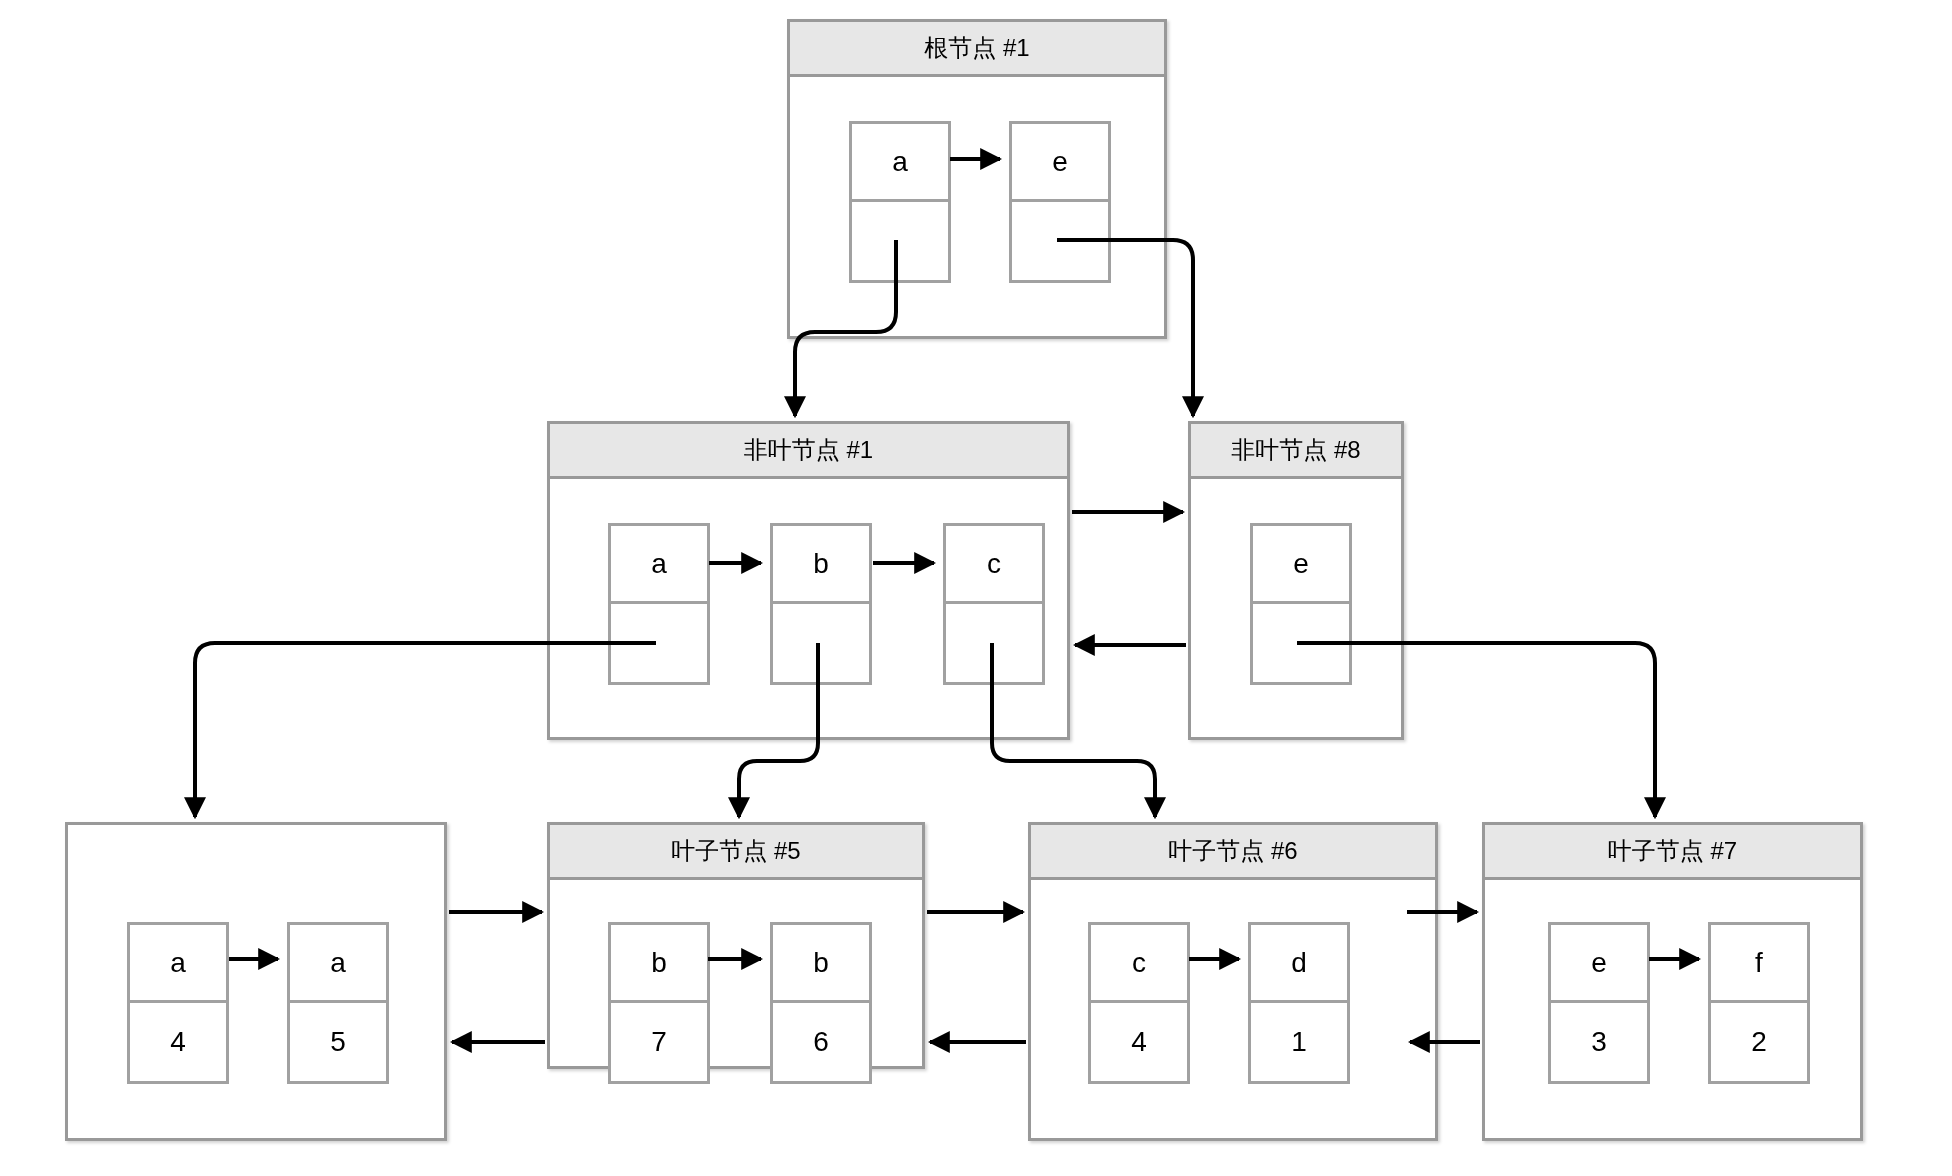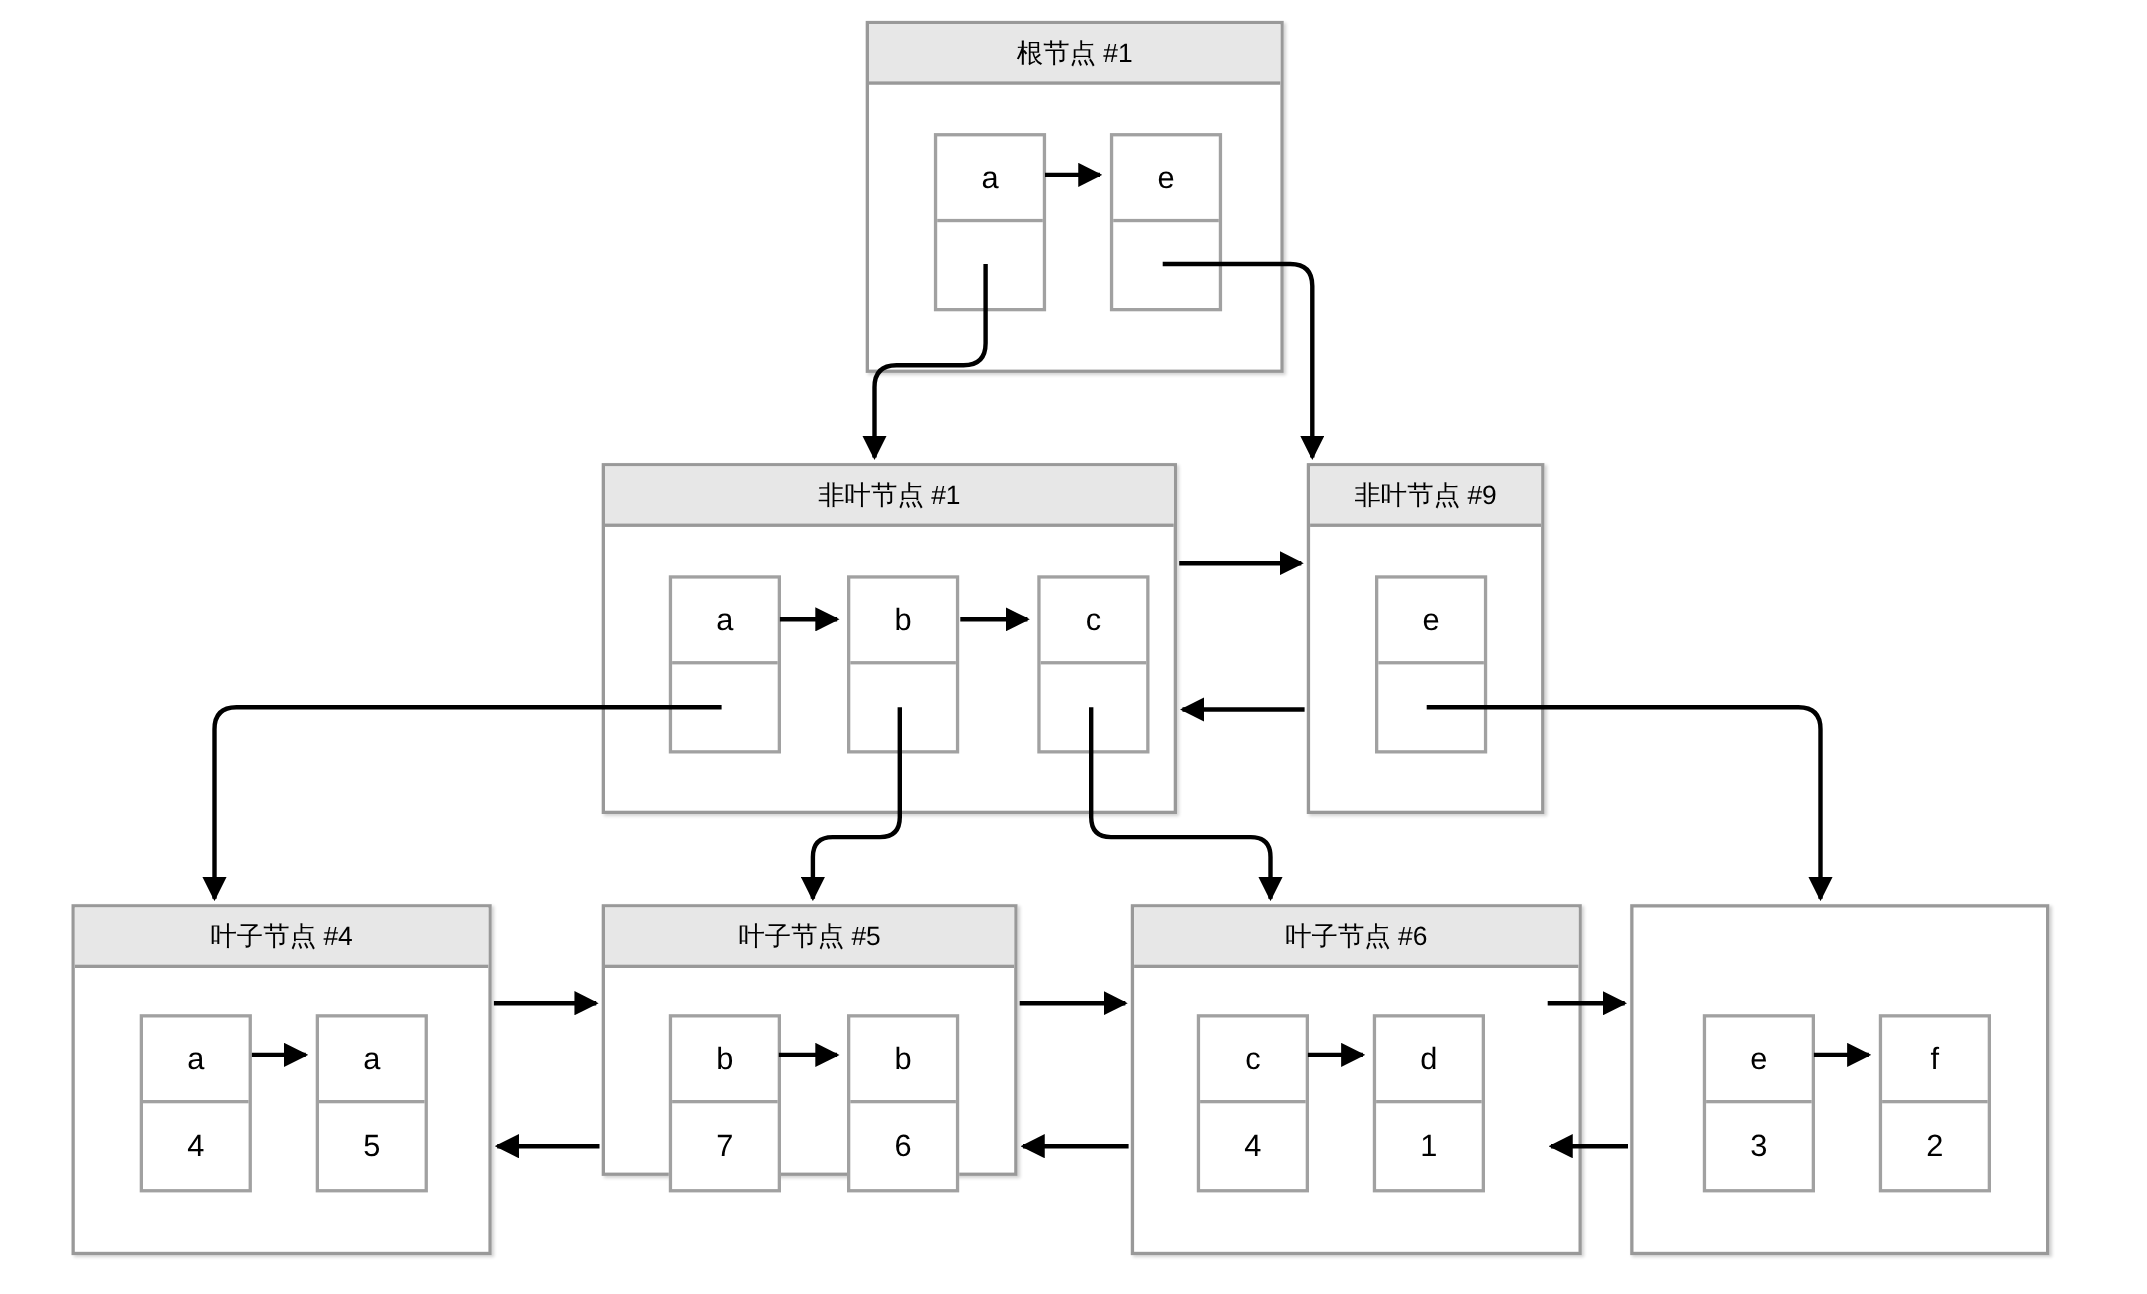--- a/index.html
+++ b/index.html
@@ -98,29 +98,28 @@
       <div class="cell-key">b</div>
       <div class="cell-pointer"></div>
     </div>
     <div class="cell" style="left:393px;top:99px">
       <div class="cell-key">c</div>
       <div class="cell-pointer"></div>
     </div>
   </div>
 
   <div class="node" style="left:1188px;top:421px;width:216px;height:319px">
-    <div class="node-header">非叶节点 #9</div>
+    <div class="node-header">非叶节点 #8</div>
     <div class="cell" style="left:59px;top:99px">
       <div class="cell-key">e</div>
       <div class="cell-pointer"></div>
     </div>
   </div>
 
   <div class="node" style="left:65px;top:822px;width:382px;height:319px">
-    <div class="node-header">叶子节点 #4</div>
     <div class="cell" style="left:59px;top:97px">
       <div class="cell-key">a</div>
       <div class="cell-pointer">4</div>
     </div>
     <div class="cell" style="left:219px;top:97px">
       <div class="cell-key">a</div>
       <div class="cell-pointer">5</div>
     </div>
   </div>
 
@@ -142,20 +141,21 @@
       <div class="cell-key">c</div>
       <div class="cell-pointer">4</div>
     </div>
     <div class="cell" style="left:217px;top:97px">
       <div class="cell-key">d</div>
       <div class="cell-pointer">1</div>
     </div>
   </div>
 
   <div class="node" style="left:1482px;top:822px;width:381px;height:319px">
+    <div class="node-header">叶子节点 #7</div>
     <div class="cell" style="left:63px;top:97px">
       <div class="cell-key">e</div>
       <div class="cell-pointer">3</div>
     </div>
     <div class="cell" style="left:223px;top:97px">
       <div class="cell-key">f</div>
       <div class="cell-pointer">2</div>
     </div>
   </div>
 

